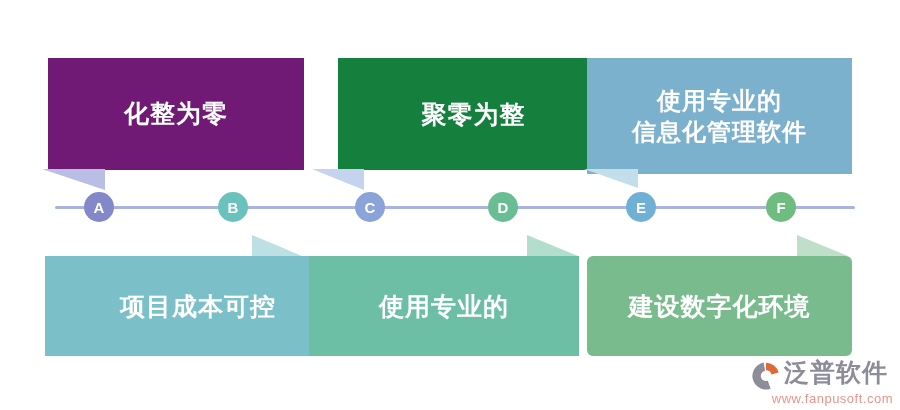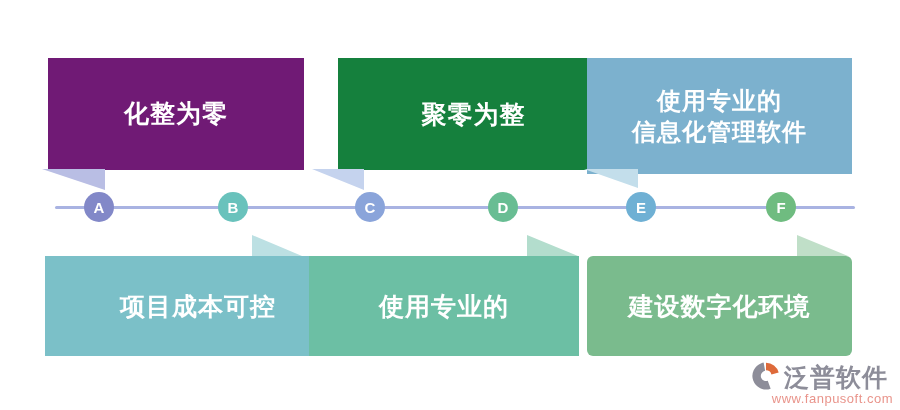--- a/index.html
+++ b/index.html
@@ -29,21 +29,21 @@
   #bt3 { left:797px; top:235px; width:51px; height:21px; }
   .timeline-line {
     position:absolute; left:55px; top:206px; width:800px; height:3px; border-radius:2px;
   }
   .marker {
     position:absolute; top:192px; width:30px; height:30px; border-radius:50%;
     display:flex; align-items:center; justify-content:center;
     color:#fff; font-weight:700; font-size:15px;
   }
   .logo { position:absolute; left:751px; top:360px; width:142px; }
-  .logo-row { display:flex; align-items:flex-end; gap:3px; }
+  .logo-row { display:flex; align-items:flex-start; gap:3px; }
   .logo-brand { font-size:25px; font-weight:700; letter-spacing:1px; line-height:1; }
   .logo-url { font-size:13px; text-align:right; margin-top:1px; letter-spacing:0.5px; }
 </style>
 </head>
 <body>
 
 <div class="canvas">
 
   <div class="bubble" id="tb1" style="background-color: #701a75; font-family: Liberation Serif, serif;">
     <span>化整为零</span>

